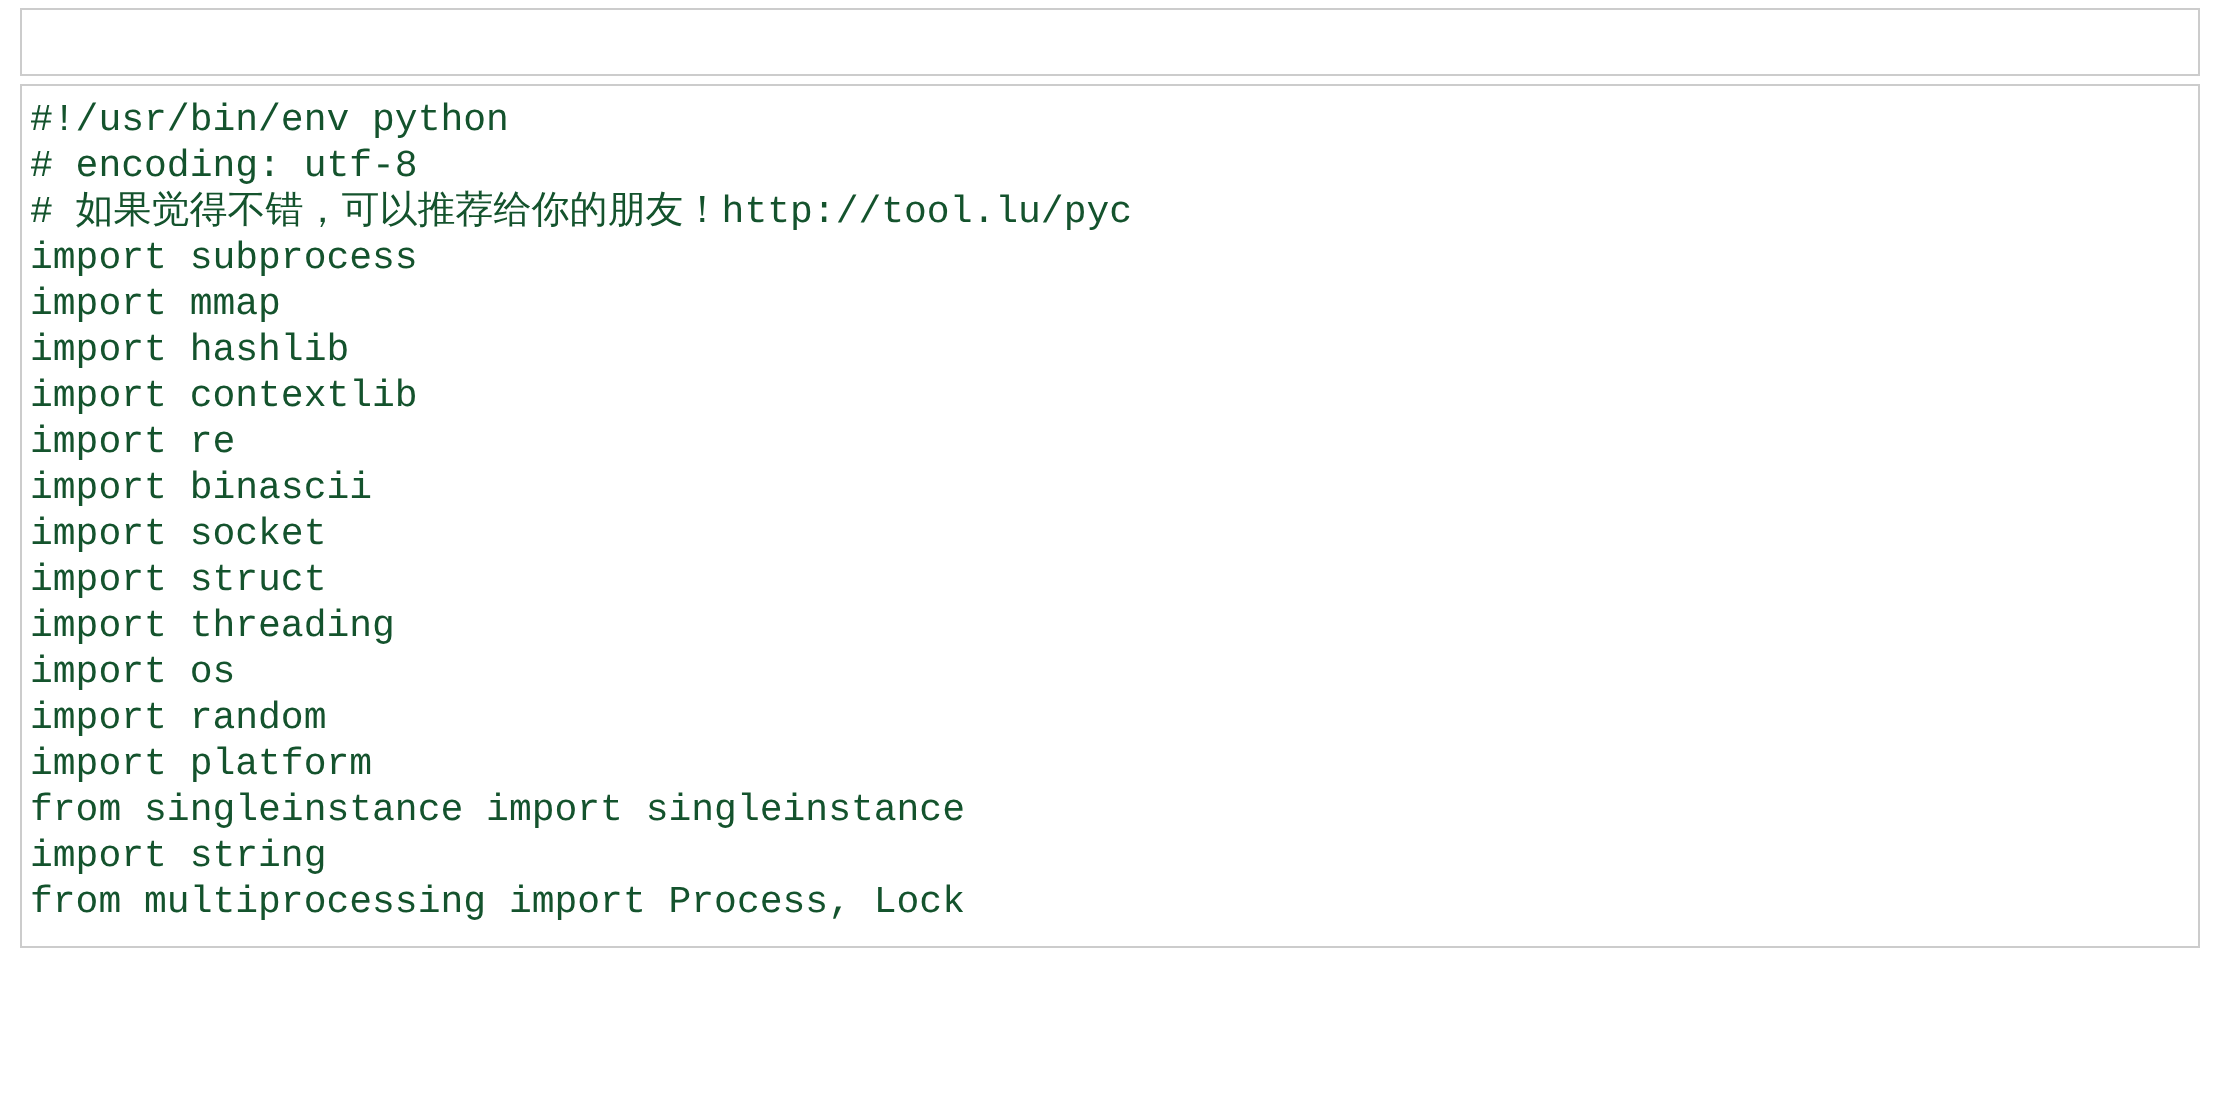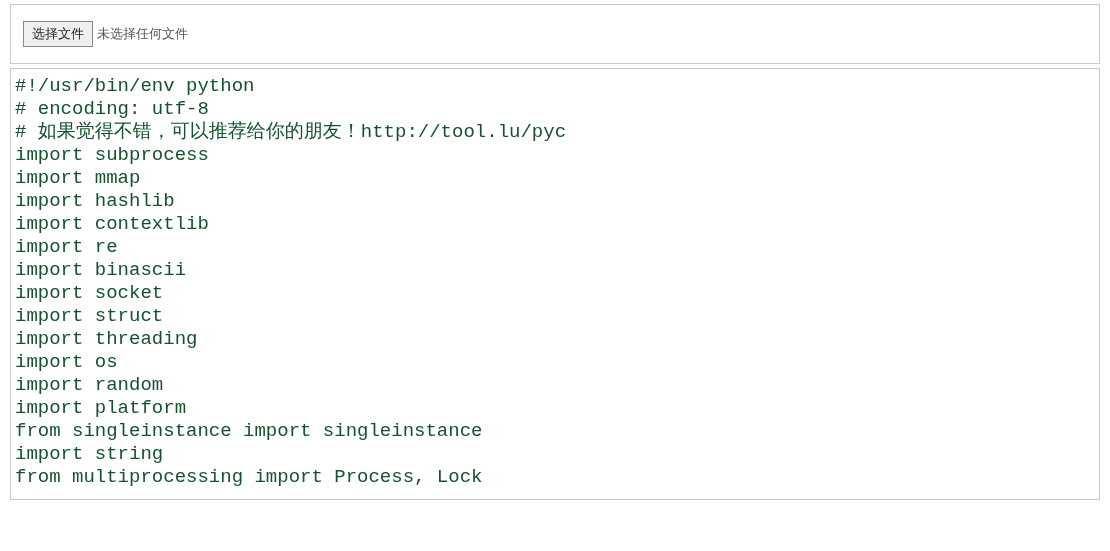--- a/index.html
+++ b/index.html
@@ -69,24 +69,20 @@
     }
     .code-output::-webkit-scrollbar-thumb {
       background: #c2c2c2;
       border-radius: 3px;
     }
   </style>
 </head>
 <body>
 
 <div class="upload-panel">
-  <div class="file-input-row">
-    <button class="file-select-button">选择文件</button>
-    <span class="file-status">未选择任何文件</span>
-  </div>
 </div>
 
 <div class="code-output-wrapper">
   <div class="code-output" id="code-output">#!/usr/bin/env python
 # encoding: utf-8
 # 如果觉得不错，可以推荐给你的朋友！http://tool.lu/pyc
 import subprocess
 import mmap
 import hashlib
 import contextlib

